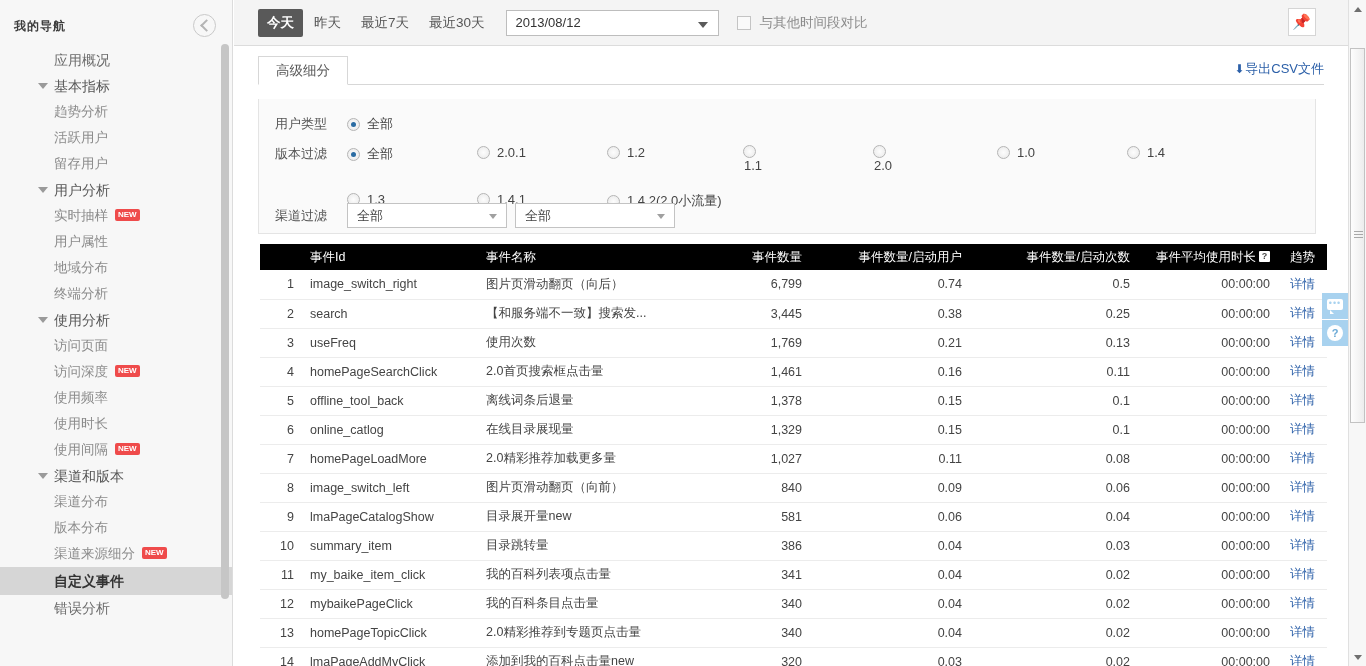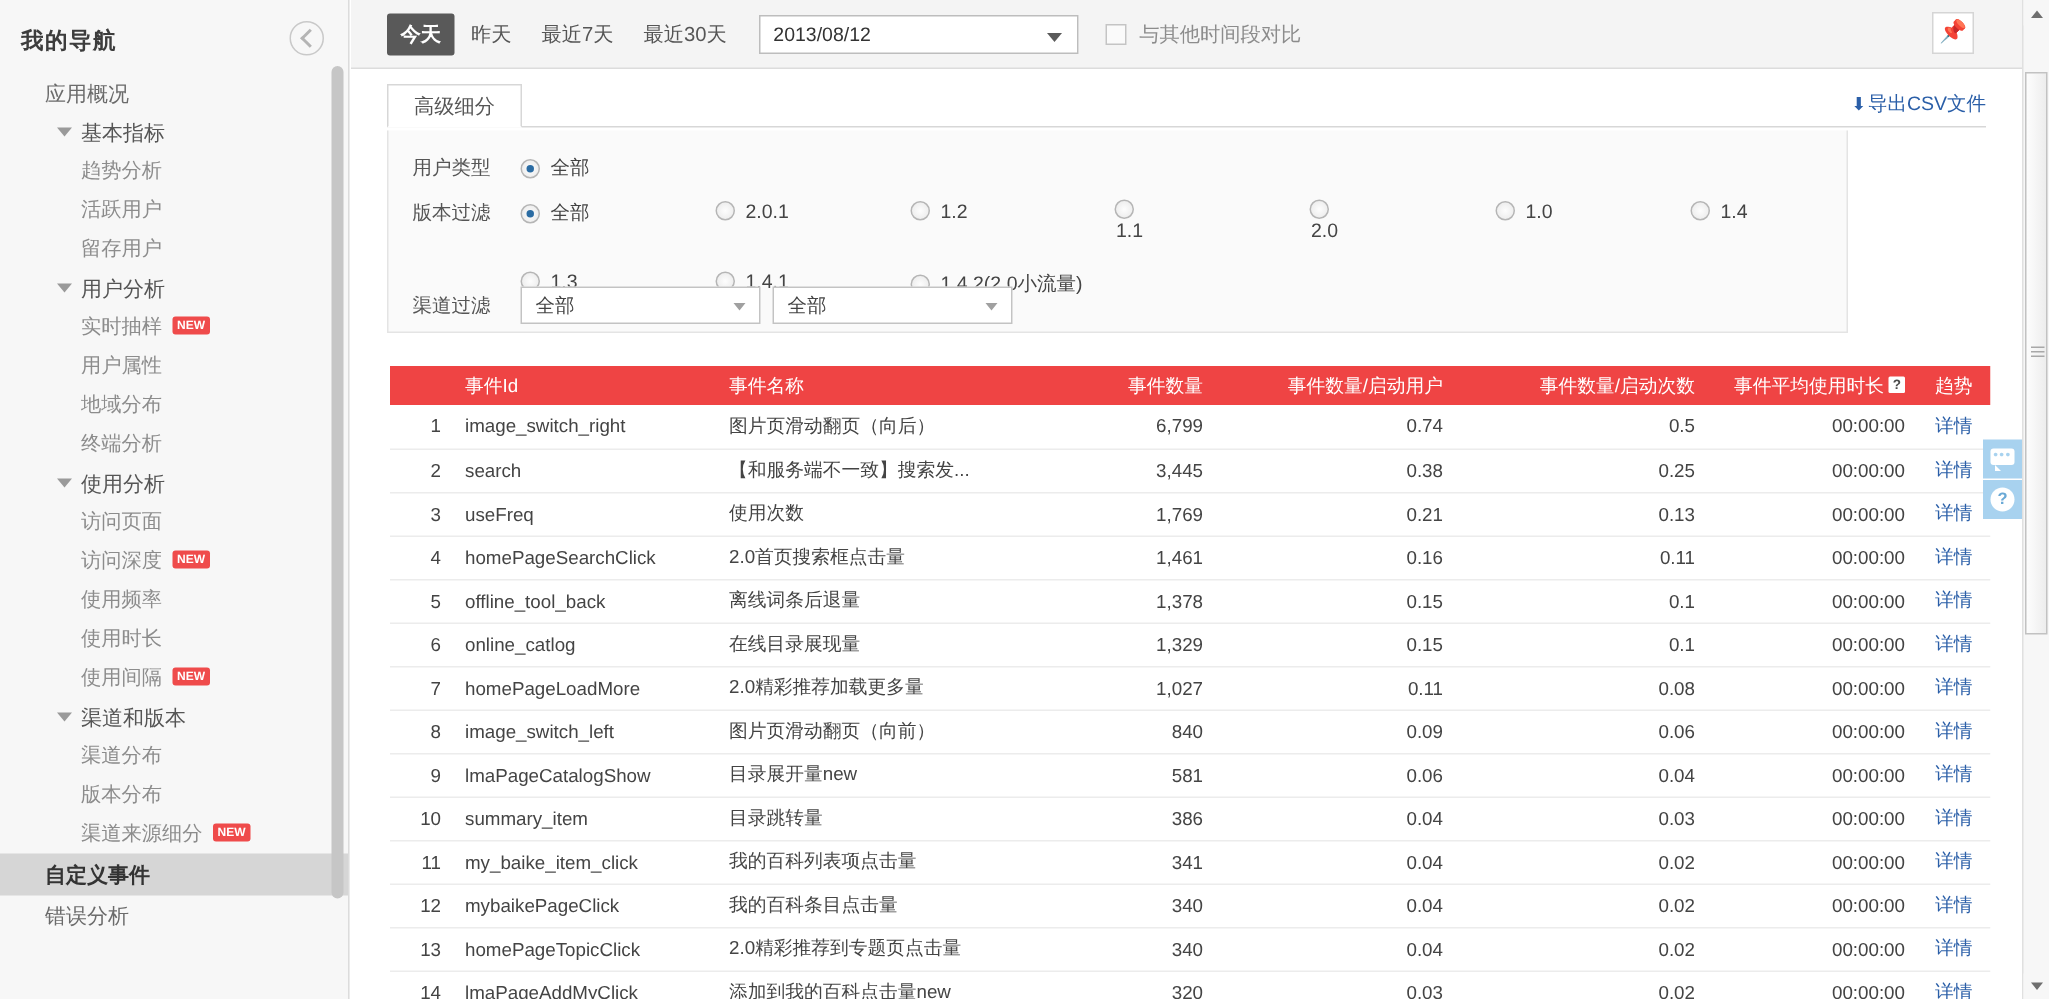--- a/index.html
+++ b/index.html
@@ -16,21 +16,21 @@
 
   
   #sidebar {
     position: absolute; left: 0; top: 0;
     width: 233px; height: 666px;
     background: #f7f7f7;
     border-right: 1px solid #dcdcdc;
     overflow: hidden;
   }
   #sidebar-title {
-    font-size: 15px; font-weight: bold; color: #3d3d3d;
+    font-size: 12px; font-weight: bold; color: #3d3d3d;
     padding: 18px 0 0 14px; letter-spacing: 1px;
   }
   #collapse-btn {
     position: absolute; right: 16px; top: 14px;
     width: 23px; height: 23px; border-radius: 50%;
     border: 1px solid #c9c9c9; background: #f7f7f7;
     cursor: pointer;
   }
   #collapse-btn:after {
     content: ""; position: absolute; left: 8px; top: 6px;
@@ -42,21 +42,21 @@
   .nav-item {
     position: relative;
     height: 26px; line-height: 26px;
     font-size: 13.5px;
     color: #8c8c8c;
     cursor: pointer;
     white-space: nowrap;
   }
   .nav-item.group { color: #555; padding-left: 54px; font-size: 14px; }
   .nav-item.leaf  { padding-left: 54px; }
-  .nav-item.top   { padding-left: 30px; color: #6b6b6b; font-size: 14px; }
+  .nav-item.top   { padding-left: 54px; color: #6b6b6b; font-size: 14px; }
   .nav-item.active {
     background: #d6d6d6; color: #333; font-weight: bold;
     height: 28px; line-height: 28px;
     width: 233px;
   }
   .caret {
     position: absolute; left: 38px; top: 10px;
     width: 0; height: 0;
     border-left: 5px solid transparent;
     border-right: 5px solid transparent;
@@ -161,22 +161,22 @@
     cursor: pointer;
   }
   #export-csv {
     position: absolute; right: 0; top: 4px;
     font-size: 13px; color: #2b5fa8; cursor: pointer; white-space: nowrap;
   }
   #export-csv .dl { font-size: 12px; margin-right: 1px; }
 
   
   #filters {
-    position: absolute; left: 24px; top: 87px;
-    width: 974px; height: 135px;
+    position: absolute; left: 24px; top: 99px;
+    width: 1058px; height: 135px;
     background: #fafafa;
     border: 1px solid #e4e4e4;
     border-top: none;
   }
   .filter-row { position: absolute; left: 0; width: 1066px; height: 30px; }
   .filter-label {
     position: absolute; left: 16px; top: 6px;
     font-size: 13px; color: #555;
     width: 70px;
   }
@@ -216,21 +216,21 @@
     position: absolute; left: 260px; top: 244px;
     width: 1067px; height: 422px;
     overflow: hidden;
   }
   table#events {
     border-collapse: collapse;
     width: 1067px;
     table-layout: fixed;
   }
   table#events thead th {
-    background: #ef4444;
+    background: #000000;
     color: #fff;
     font-size: 12.5px;
     font-weight: normal;
     height: 26px;
     padding: 0 8px;
     text-align: left;
   }
   table#events thead th.num { text-align: right; }
   table#events thead th.ctr { text-align: center; }
   .help-icon {

